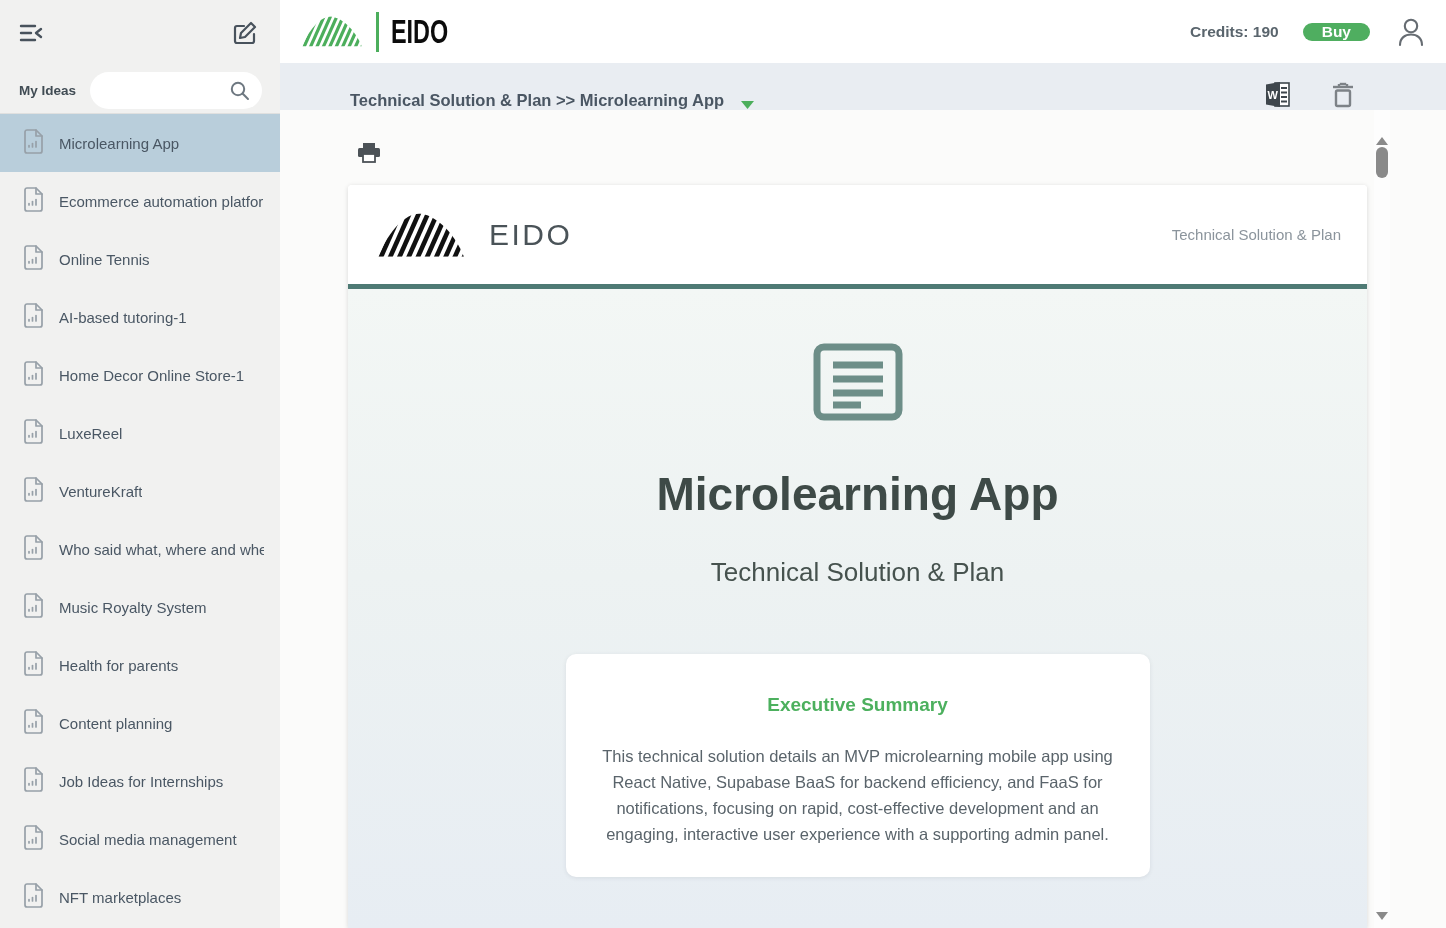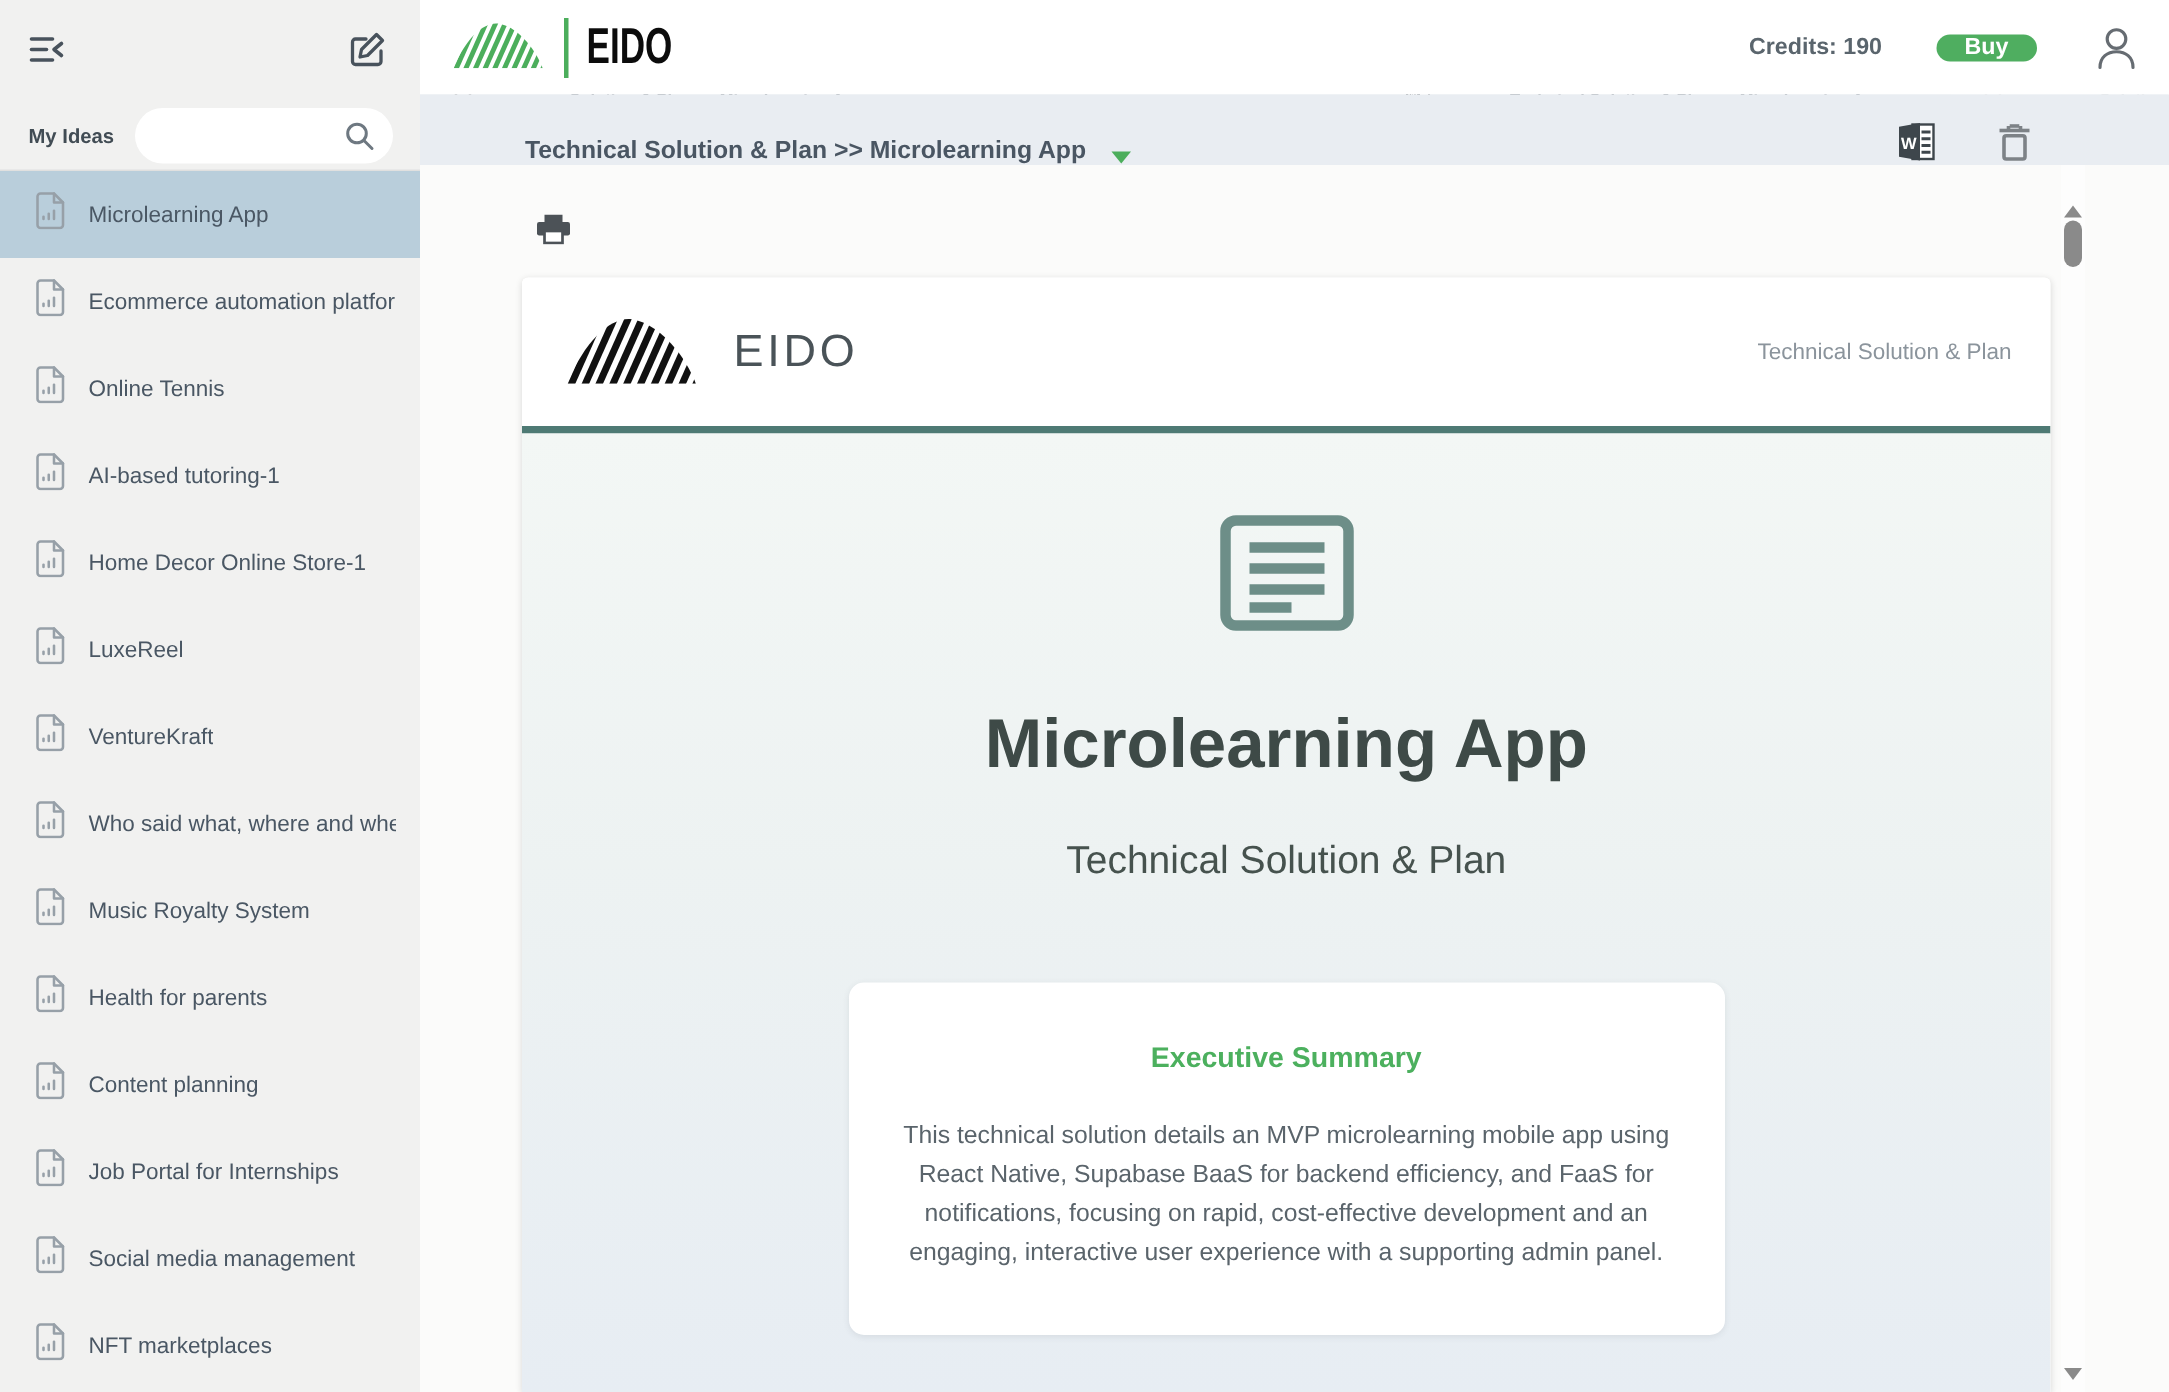--- a/index.html
+++ b/index.html
@@ -18,21 +18,21 @@
   .sb-list { }
   .sb-item { height:58px; display:flex; align-items:center; gap:15px; padding:0 16px 0 23px; cursor:pointer; }
   .sb-item.selected { background:#b9cedb; }
   .sb-item-label { font-size:15px; color:#4a5764; white-space:nowrap; overflow:hidden; }
 
   
   .topbar { position:fixed; left:280px; top:0; width:1166px; height:63px; background:#ffffff; display:flex; align-items:center; padding:0 18px 0 20px; z-index:4; }
   .brand { display:flex; align-items:center; gap:12px; }
   .brand-sep { width:3px; height:40px; background:#4cae5c; }
   .brand-name { font-size:30px; font-weight:800; color:#0c0c0c; letter-spacing:0px; transform:scale(.78,1.12); transform-origin:left center; }
-  .topbar-right { margin-left:auto; display:flex; align-items:center; gap:36px; }
+  .topbar-right { margin-left:auto; display:flex; align-items:center; gap:24px; }
   .credits { font-size:15.5px; font-weight:bold; color:#5a656d; }
   .buy-btn { background:#4fae60; color:#fff; font-weight:bold; font-size:15.5px; border:none; border-radius:15px; height:18px; padding:0 19px; cursor:pointer; font-family:"Liberation Sans",sans-serif; }
 
   
   .crumb-bar { position:fixed; left:280px; top:63px; width:1166px; height:47px; background:#e9edf2; display:flex; align-items:flex-end; padding:0 20px 0 70px; z-index:4; }
   .crumb-text { font-size:16.5px; font-weight:bold; color:#4a5663; }
   .crumb-caret { margin-left:16px; cursor:pointer; display:flex; align-items:center; }
   .crumb-icons { margin-left:auto; display:flex; align-items:center; gap:36px; padding-right:70px; }
 
   
@@ -41,21 +41,21 @@
 
   .page { position:absolute; left:68px; top:75px; width:1019px; height:743px; background:#fff; border-radius:4px 4px 0 0; box-shadow:0 1px 5px rgba(0,0,0,.14); overflow:hidden; }
   .doc-header { height:99px; background:#fff; display:flex; align-items:center; padding:0 26px 0 27px; }
   .doc-brand-name { font-size:30px; font-weight:500; color:#4a5358; letter-spacing:2.5px; margin-left:22px; }
   .doc-header-right { margin-left:auto; font-size:15px; color:#8b949c; }
   .teal-bar { height:5px; background:#4e7a74; }
   .doc-body { height:639px; background:linear-gradient(180deg,#f3f7f5 0%,#edf2f2 45%,#e7edf3 100%); text-align:center; }
   .doc-icon-wrap { padding-top:54px; }
   .doc-title { margin-top:42px; font-size:46px; font-weight:bold; color:#3e4a47; }
   .doc-subtitle { margin-top:36px; font-size:26px; color:#46524e; font-weight:400; }
-  .exec-card { width:584px; margin:66px auto 0; background:#ffffff; border-radius:10px; box-shadow:0 1px 4px rgba(60,70,80,.10); padding:40px 34px 42px; }
+  .exec-card { width:584px; margin:66px auto 0; background:#ffffff; border-radius:10px; box-shadow:0 1px 4px rgba(60,70,80,.10); padding:40px 34px 30px; }
   .exec-heading { font-size:19px; font-weight:bold; color:#4cb05e; }
   .exec-body { margin:27px auto 0; max-width:528px; font-size:16.5px; line-height:26px; color:#5a646b;text-align:center; }
 
   
   .scroll-track { position:absolute; right:56px; top:0; width:16px; height:818px; background:#fdfdfd; }
   .scroll-up { position:absolute; right:58px; top:27px; width:0; height:0; border-left:6px solid transparent; border-right:6px solid transparent; border-bottom:8px solid #8a8a8a; cursor:pointer; }
   .scroll-thumb { position:absolute; right:58px; top:37px; width:12px; height:31px; border-radius:6px; background:#8a8a8a; cursor:pointer; }
   .scroll-down { position:absolute; right:58px; bottom:8px; width:0; height:0; border-left:6px solid transparent; border-right:6px solid transparent; border-top:8px solid #8a8a8a; cursor:pointer; }
 </style>
 </head>
@@ -238,21 +238,21 @@
   <div class="sb-item">
     <span>
       <svg width="21" height="25" viewBox="0 0 21 25" fill="none" stroke="#97a0a8" stroke-width="1.7" stroke-linecap="round" stroke-linejoin="round">
         <path d="M2 3 a2 2 0 0 1 2 -2 h9 l6 6 v15 a2 2 0 0 1 -2 2 H4 a2 2 0 0 1 -2 -2 Z"></path>
         <polyline points="13,1 13,7 19,7"></polyline>
         <line x1="6" y1="18" x2="6" y2="16.5"></line>
             <line x1="9.5" y1="18" x2="9.5" y2="14.5"></line>
             <line x1="13" y1="18" x2="13" y2="12.5"></line>
       </svg>
     </span>
-    <span class="sb-item-label">Job Portal for Internships</span>
+    <span class="sb-item-label">Job Ideas for Internships</span>
   </div>
 
   <div class="sb-item">
     <span>
       <svg width="21" height="25" viewBox="0 0 21 25" fill="none" stroke="#97a0a8" stroke-width="1.7" stroke-linecap="round" stroke-linejoin="round">
         <path d="M2 3 a2 2 0 0 1 2 -2 h9 l6 6 v15 a2 2 0 0 1 -2 2 H4 a2 2 0 0 1 -2 -2 Z"></path>
         <polyline points="13,1 13,7 19,7"></polyline>
         <line x1="6" y1="18" x2="6" y2="16.5"></line>
             <line x1="9.5" y1="18" x2="9.5" y2="14.5"></line>
             <line x1="13" y1="18" x2="13" y2="12.5"></line>

